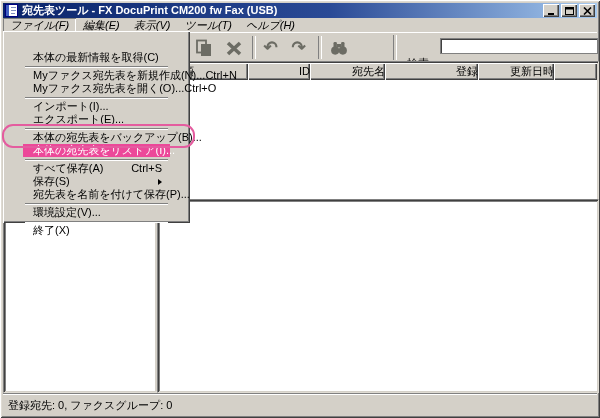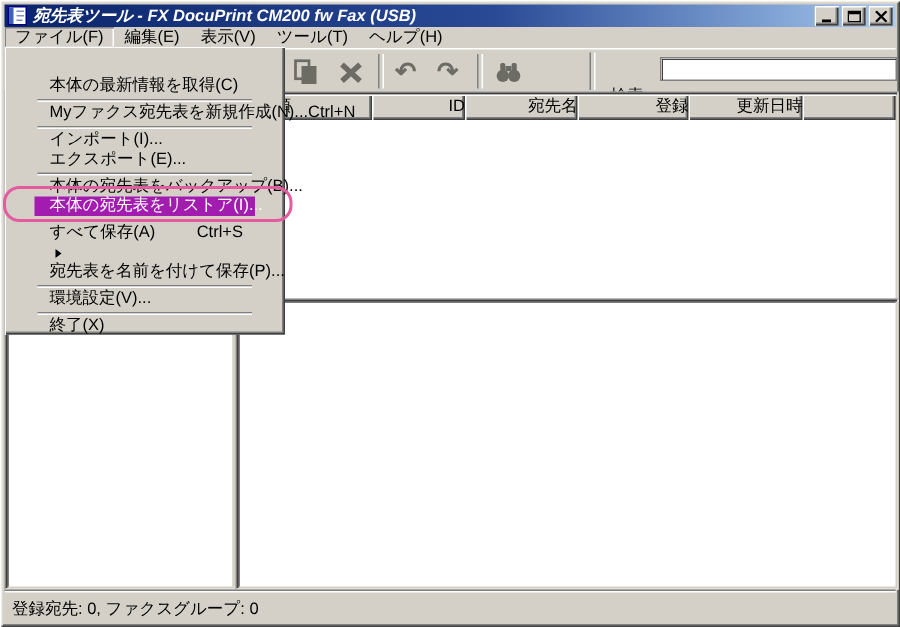--- a/index.html
+++ b/index.html
@@ -2,30 +2,30 @@
 <html><head>
 <meta charset="utf-8">
 <style>
   html,body{margin:0;padding:0;}
   body{width:600px;height:418px;overflow:hidden;font-family:"Liberation Sans",sans-serif;font-size:11px;color:#000;}
   .window{position:absolute;inset:0;background:#d4d0c8;
     box-shadow:inset 1px 1px 0 #ffffff, inset -1px -1px 0 #404040, inset 2px 2px 0 #dfdbd3, inset -2px -2px 0 #808080;}
   
   .titlebar{position:absolute;left:3px;top:3px;right:3px;height:15px;
     background:linear-gradient(90deg,#0a246a 0%,#2a4a96 55%,#a6caf0 100%);
-    display:flex;align-items:center;font-style:italic;}
+    display:flex;align-items:center;}
   .title-icon{width:13px;height:13px;margin-left:2px;flex:0 0 auto;}
   .title-text{color:#fff;font-weight:bold;font-size:11px;margin-left:4px;white-space:nowrap;letter-spacing:0;}
   .win-btns{position:absolute;right:2px;top:1px;display:flex;gap:2px;}
   .win-btn{width:16px;height:13px;background:#d4d0c8;
     box-shadow:inset 1px 1px 0 #fff, inset -1px -1px 0 #404040, inset -2px -2px 0 #808080;
     display:flex;align-items:center;justify-content:center;}
   
   .menubar{position:absolute;left:3px;top:18px;right:3px;height:14px;display:flex;align-items:stretch;}
-  .menubar-item{padding:1px 7px 0 7px;line-height:13px;white-space:nowrap;}
+  .menubar-item{padding:1px 7px 0 7px;line-height:13px;white-space:nowrap;font-style:italic;}
   .menubar-item.open{box-shadow:inset 1px 1px 0 #808080, inset -1px -1px 0 #ffffff;}
   
   .toolbar{position:absolute;left:3px;top:32px;right:3px;height:29px;border-top:1px solid #ffffff;}
   .tb-btn{position:absolute;top:3px;width:25px;height:24px;display:flex;align-items:center;justify-content:center;}
   .tb-sep{position:absolute;top:3px;width:2px;height:23px;border-left:1px solid #808080;border-right:1px solid #ffffff;}
   .tb-glyph{color:#6c6c64;font-size:17px;font-weight:bold;line-height:20px;}
   .search-label{position:absolute;left:404px;top:23px;text-decoration:underline;}
   .search-input{position:absolute;left:438px;top:6px;width:152px;height:14px;border:none;outline:none;
     background:#fff;box-shadow:0 0 0 1px #808080, inset 1px 1px 0 #404040;font-family:"Liberation Sans",sans-serif;font-size:11px;padding:0 2px;}
   
@@ -43,21 +43,21 @@
   
   .statusbar{position:absolute;left:3px;right:3px;bottom:3px;height:22px;background:#d4d0c8;
     border-top:1px solid #808080;box-shadow:inset 0 1px 0 #ffffff;padding:4px 0 0 5px;box-sizing:border-box;}
   
   .dropdown{position:absolute;left:3px;top:31px;width:187px;height:192px;background:#d4d0c8;z-index:50;
     box-shadow:inset 1px 1px 0 #ffffff, inset -1px -1px 0 #404040, inset -2px -2px 0 #808080;
     padding:20px;box-sizing:border-box;}
   .mi{height:13px;line-height:13px;display:flex;align-items:center;padding:0 8px 0 10px;white-space:nowrap;position:relative;}
   .mi-l{flex:1 1 auto;}
   .mi-s{flex:0 0 auto;text-align:right;}
-  .mi.hi{background:#a21caf;color:#fff;}
+  .mi.hi{background:#ec4899;color:#fff;}
   .msep{height:5px;margin:0 1px;position:relative;}
   .msep::after{content:"";position:absolute;left:1px;right:1px;top:2px;height:0;border-top:1px solid #808080;border-bottom:1px solid #ffffff;}
   .sub-arrow{width:0;height:0;border-left:4px solid #000;border-top:3px solid transparent;border-bottom:3px solid transparent;margin-left:4px;}
   
   .ring{position:absolute;left:2px;top:124px;width:189px;height:20px;border:2px solid #e45c9f;border-radius:11px;z-index:60;pointer-events:none;}
   svg{display:block;}
 </style>
 </head>
 <body>
 
@@ -141,21 +141,21 @@
   </div>
 
   <div class="pane left-pane"></div>
   <div class="v-splitter"></div>
 
   <div class="pane top-list">
     <div class="header-row">
       <div class="header-cell first" style="width:89px">種類</div>
       <div class="header-cell" style="width:62px">ID</div>
       <div class="header-cell" style="width:75px">宛先名</div>
-      <div class="header-cell" style="width:74px">登録</div>
+      <div class="header-cell" style="width:93px">登録</div>
       <div class="header-cell" style="width:76px">更新日時</div>
       <div class="header-cell" style="flex:1"></div>
     </div>
   </div>
 
   <div class="pane bottom-pane"></div>
 
   <div class="statusbar">
     <span>登録宛先: 0, ファクスグループ: 0</span>
   </div>
@@ -163,20 +163,24 @@
   <div class="dropdown">
     <div class="mi">
       <span class="mi-l">本体の最新情報を取得(C)</span>
       <span class="mi-s"></span>
     </div>
     <div class="msep"></div>
     <div class="mi">
       <span class="mi-l">Myファクス宛先表を新規作成(N)...</span>
       <span class="mi-s">Ctrl+N</span>
     </div>
+    <div class="mi">
+      <span class="mi-l">Myファクス宛先表を開く(O)...</span>
+      <span class="mi-s">Ctrl+O</span>
+    </div>
     <div class="msep"></div>
     <div class="mi">
       <span class="mi-l">インポート(I)...</span>
       <span class="mi-s"></span>
     </div>
     <div class="mi">
       <span class="mi-l">エクスポート(E)...</span>
       <span class="mi-s"></span>
     </div>
     <div class="msep"></div>
@@ -187,20 +191,21 @@
     <div class="mi hi">
       <span class="mi-l">本体の宛先表をリストア(I)...</span>
       <span class="mi-s"></span>
     </div>
     <div class="msep"></div>
     <div class="mi">
       <span class="mi-l">すべて保存(A)</span>
       <span class="mi-s">Ctrl+S</span>
     </div>
     <div class="mi">
+      <span class="mi-l">保存(S)</span>
       <span class="sub-arrow"></span>
     </div>
     <div class="mi">
       <span class="mi-l">宛先表を名前を付けて保存(P)...</span>
       <span class="mi-s"></span>
     </div>
     <div class="msep"></div>
     <div class="mi">
       <span class="mi-l">環境設定(V)...</span>
       <span class="mi-s"></span>

